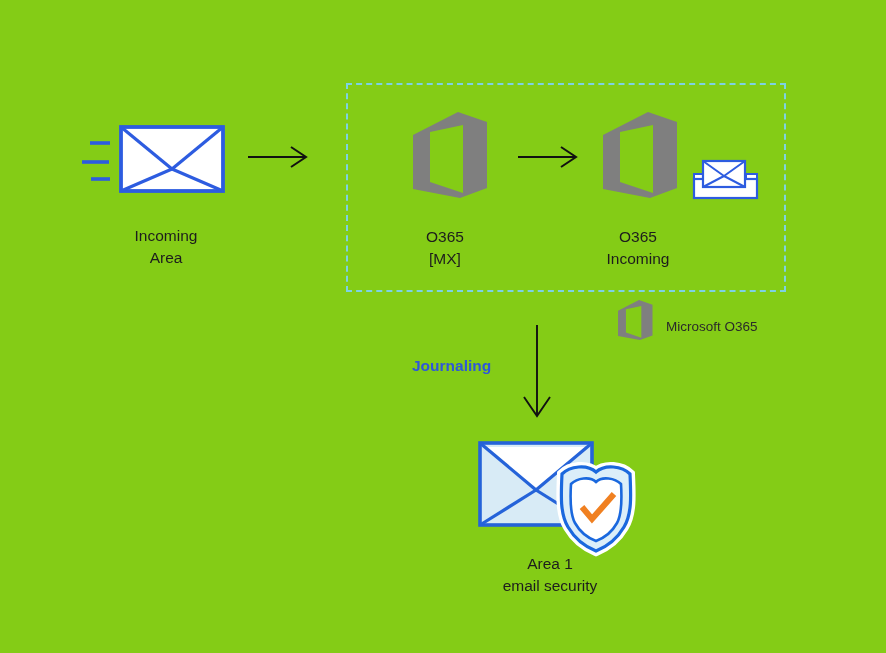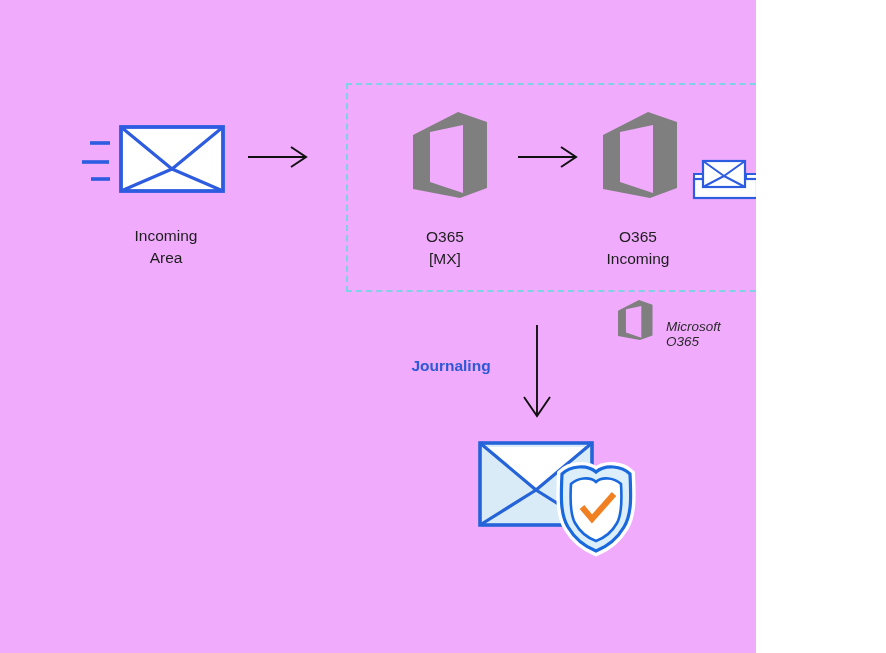--- a/index.html
+++ b/index.html
@@ -1,34 +1,34 @@
 <!DOCTYPE html>
 <html><head>
 <meta charset="utf-8">
 <style>
   html,body{margin:0;padding:0;background:#ffffff;}
   .canvas{
-    position:relative;width:756px;height:653px;background:#f0abfc;
+    position:relative;width:886px;height:653px;background:#84cc16;
     font-family:"Liberation Sans",sans-serif;overflow:hidden;
   }
   .abs{position:absolute;}
   .node-label{
     position:absolute;text-align:center;color:#1d1d1d;
     font-size:15.5px;line-height:22px;white-space:pre;
   }
   .dashed-zone{
     position:absolute;left:346px;top:83px;width:440px;height:209px;
     border:2px dashed #7dd2e4;box-sizing:border-box;background:transparent;
   }
   .journaling{
-    position:absolute;left:396px;top:356px;width:110px;text-align:center;
+    position:absolute;left:412px;top:356px;width:110px;text-align:left;
     color:#2e58d8;font-size:15.5px;font-weight:600;line-height:19px;
   }
   .legend-label{
-    position:absolute;left:666px;top:319px;color:#2a2a2a;font-size:13.5px;line-height:15px;font-style:italic;
+    position:absolute;left:666px;top:319px;color:#2a2a2a;font-size:13.5px;line-height:15px;
   }
   svg{display:block;}
 </style>
 </head>
 <body>
 
 <div class="canvas">
 
   <svg class="abs" style="left:80px;top:139px" width="32" height="46" viewBox="0 0 32 46">
     <line x1="10" y1="4" x2="30" y2="4" stroke="#2d5ce0" stroke-width="3.6"></line>
@@ -104,14 +104,15 @@
     <path d="M118,31 C109,23 92,25 84,33 C83,54 82,73 90,86 C97,98 108,106 118,110
              C128,106 139,98 146,86 C154,73 153,54 152,33 C144,25 127,23 118,31 Z" fill="#ffffff" stroke="#ffffff" stroke-width="10"></path>
 
     <path d="M118,31 C109,23 92,25 84,33 C83,54 82,73 90,86 C97,98 108,106 118,110
              C128,106 139,98 146,86 C154,73 153,54 152,33 C144,25 127,23 118,31 Z" fill="#dbeef9" stroke="#1a68de" stroke-width="3.2"></path>
     <path d="M118,41 C112,35 99,37 93,43 C92,59 92,73 97,82 C102,91 110,97 118,100
              C126,97 134,91 139,82 C144,73 144,59 143,43 C137,37 124,35 118,41 Z" fill="#ffffff" stroke="#1a68de" stroke-width="2.6"></path>
     <polyline points="104,66 114,78 136,53" fill="none" stroke="#f08021" stroke-width="6"></polyline>
   </svg>
 
+  <div class="node-label" style="left:470px;top:553px;width:160px;line-height:21.5px"><span>Area 1</span><br><span>email security</span></div>
 
 </div>
 
 </body></html>

